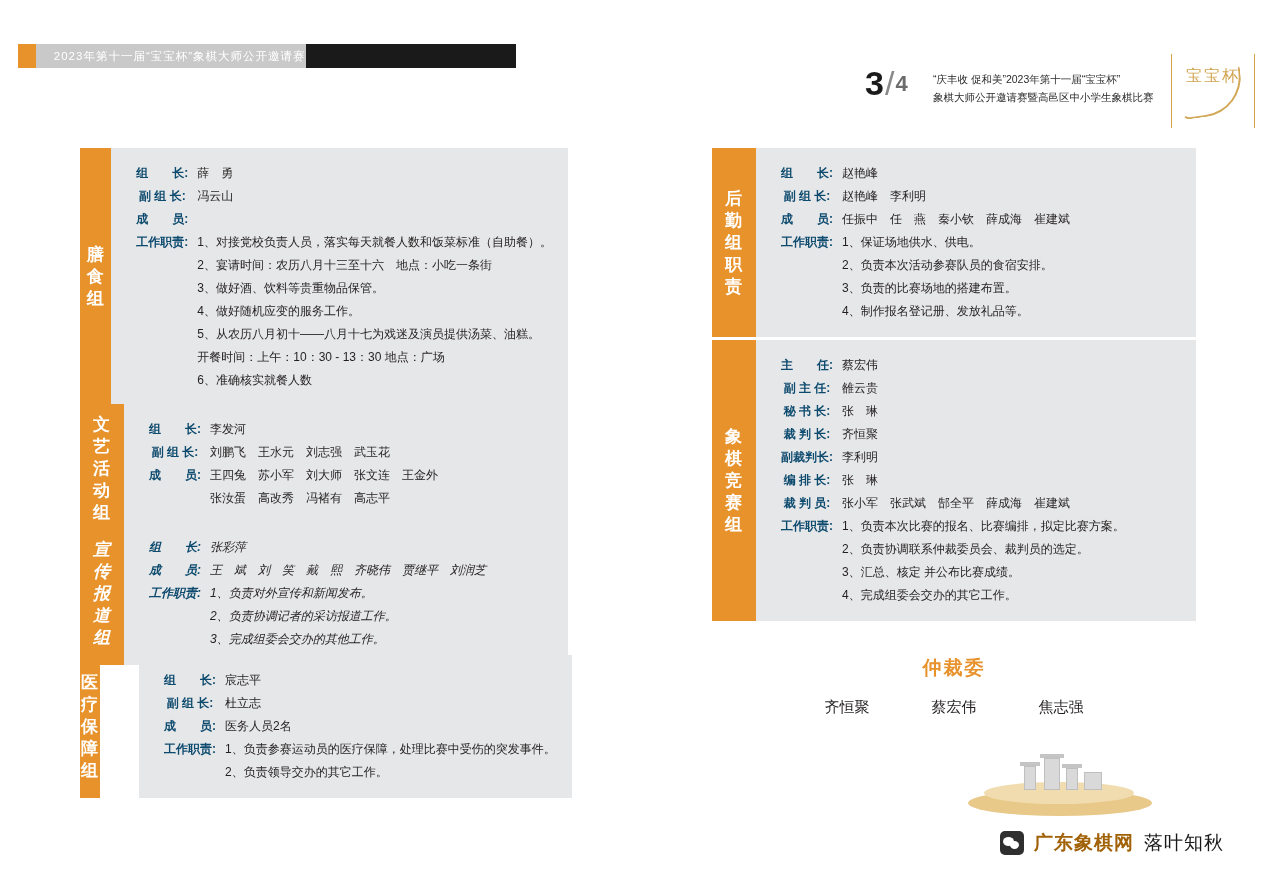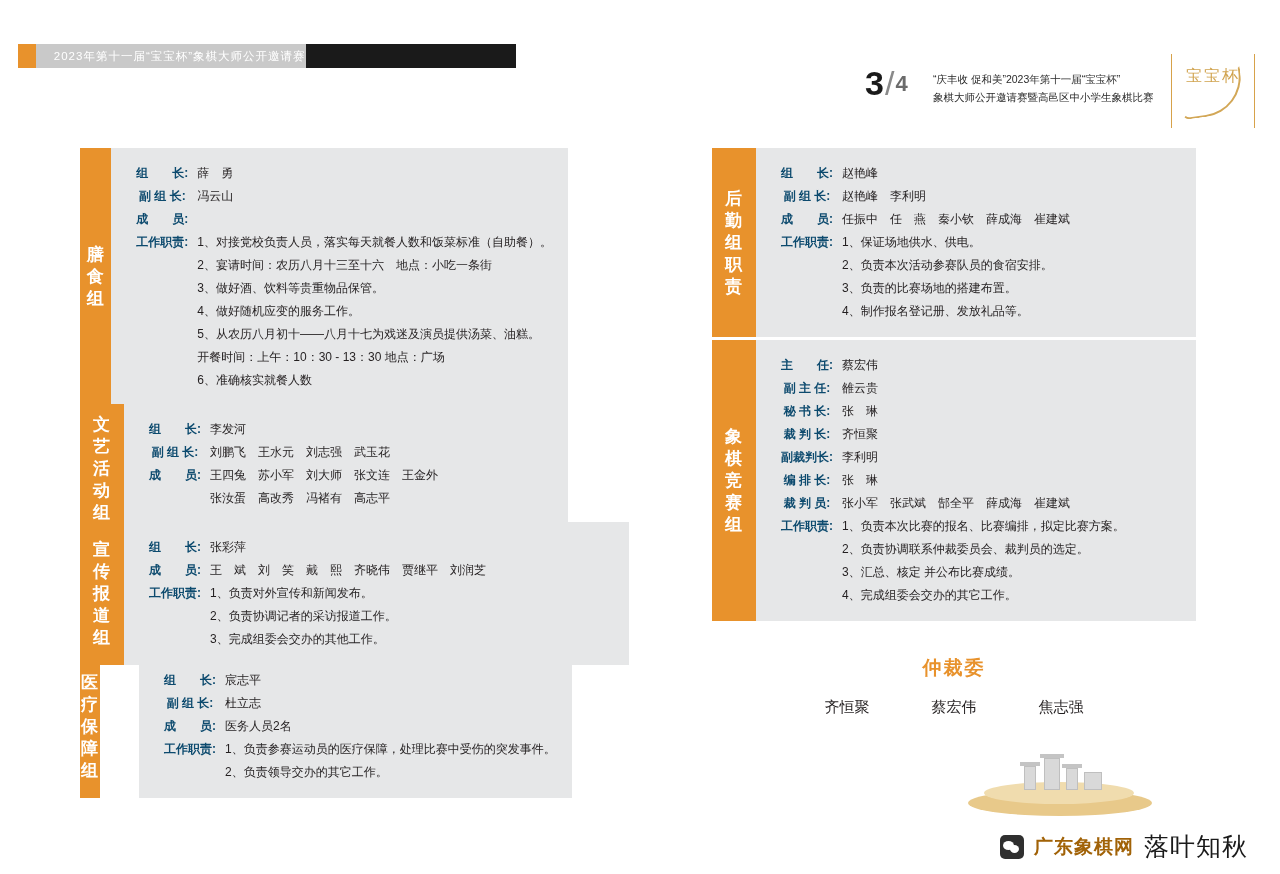--- a/index.html
+++ b/index.html
@@ -181,21 +181,21 @@
   .sub {
     font-size: 12px;
     line-height: 23px;
     padding-left: 70px;
     white-space: nowrap;
   }
 
   
   #block-meal       { left: 80px;  top: 148px; width: 488px; }
   #block-culture    { left: 80px;  top: 404px; width: 488px; }
-  #block-publicity  { left: 80px;  top: 522px; width: 549px; }
+  #block-publicity  { left: 80px;  top: 522px; width: 488px; font-style: italic; }
   #block-medical    { left: 80px;  top: 655px; width: 488px; gap: 39px; }
   #block-logistics  { left: 712px; top: 148px; width: 484px; }
   #block-chess      { left: 712px; top: 340px; width: 484px; }
 
   
   .arb-title {
     position: absolute;
     left: 712px;
     top: 655px;
     width: 484px;
@@ -282,21 +282,21 @@
   }
   .wechat-icon::before { width: 11px; height: 9px; left: 3px; top: 6px; }
   .wechat-icon::after  { width: 9px;  height: 8px; left: 10px; top: 10px; }
   .footer-brand .fb-text {
     font-size: 19px;
     color: #a16207;
     letter-spacing: 1px;
     font-weight: bold;
   }
   .footer-brand .fb-sub {
-    font-size: 25px;
+    font-size: 19px;
     color: #1a1a1a;
     letter-spacing: 1px;
   }
 </style>
 </head>
 <body>
 
 <div class="page">
 
   <div class="header-bar">

